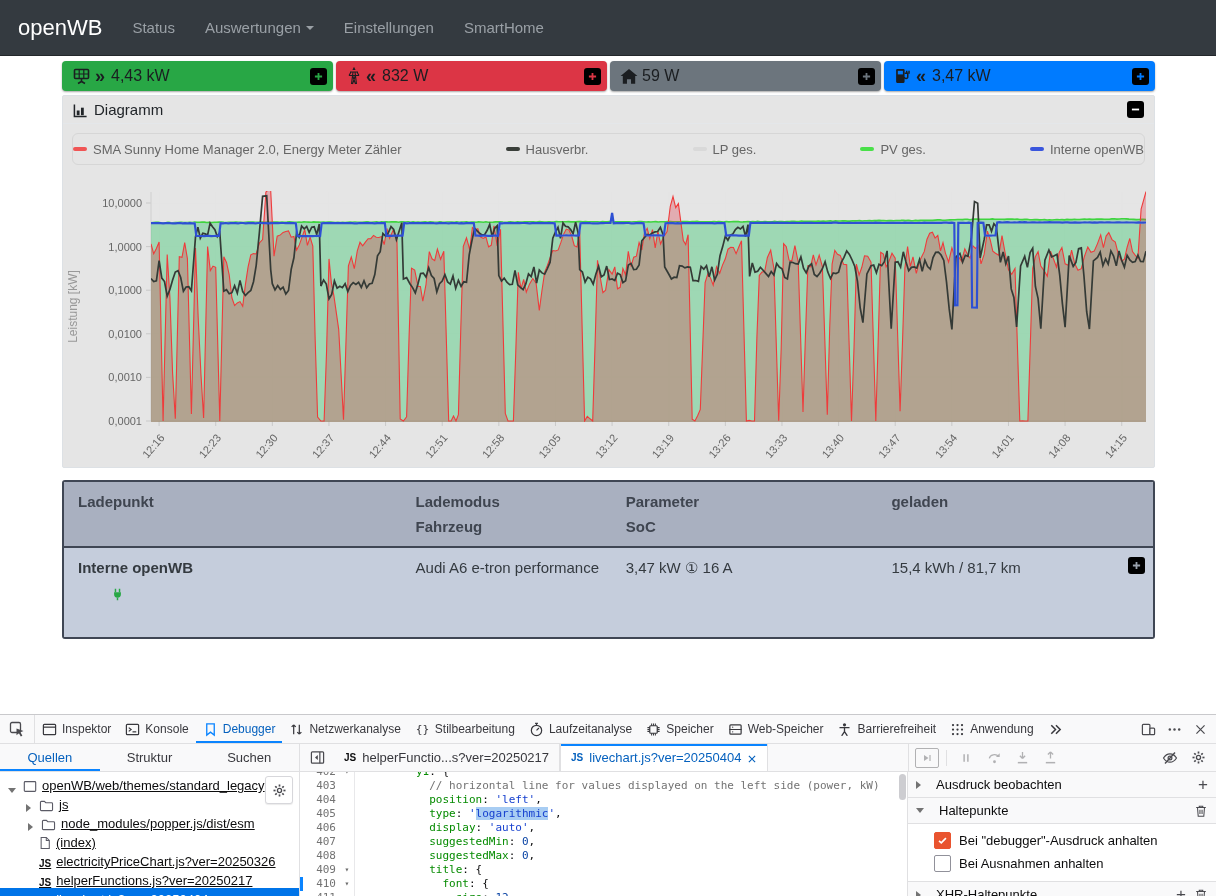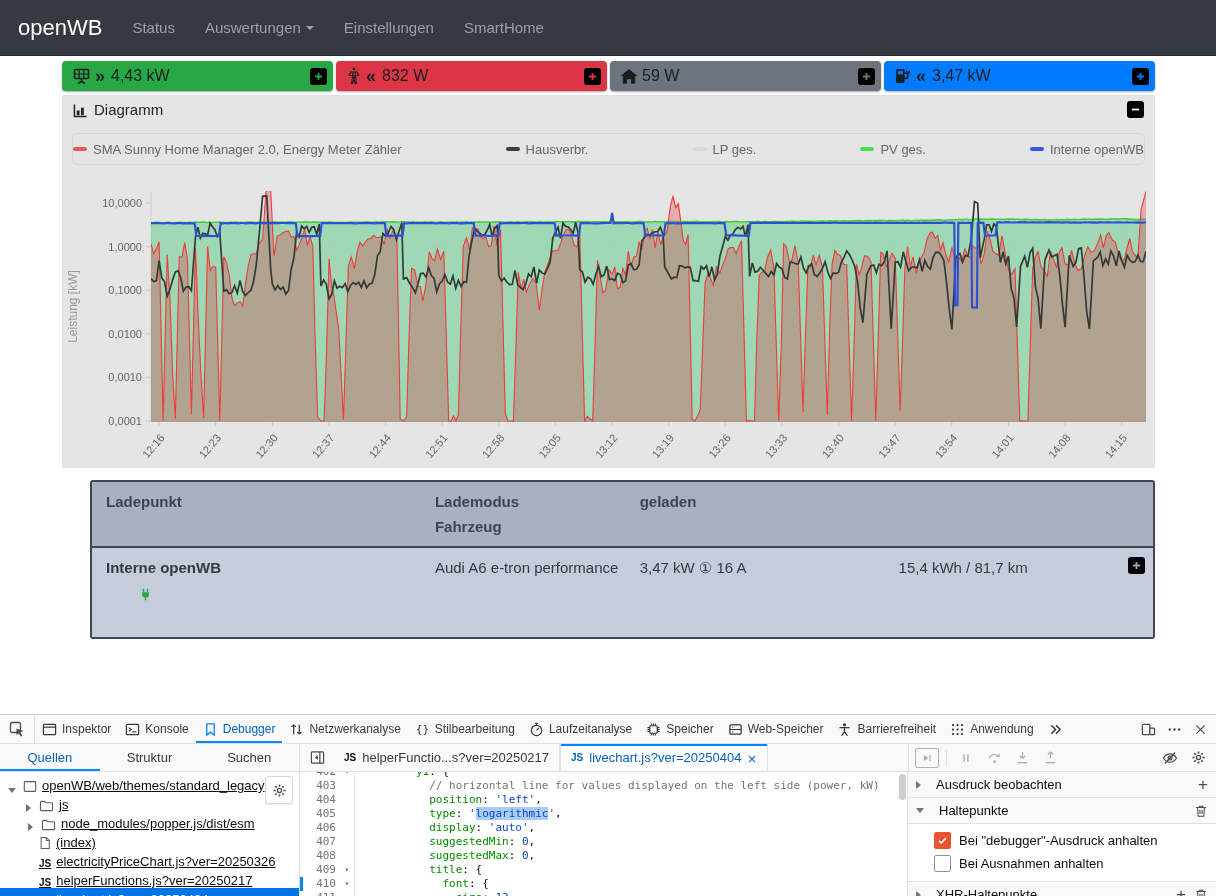--- a/index.html
+++ b/index.html
@@ -19,21 +19,21 @@
   .badge .arrow{font-size:18px;font-weight:bold;margin-right:6px;}
   .sq-btn{width:17px;height:17px;background:#000;border-radius:3px;display:flex;align-items:center;justify-content:center;margin-left:auto;cursor:pointer;}
   .sq-btn svg{display:block;}
   
   .card{border:1px solid #dde1e5;border-radius:2px;margin-top:4px;background:#e5e5e5;}
   .card-head{height:27px;display:flex;align-items:center;padding:0 10px;border-bottom:1px solid #e4e7ea;font-size:15px;color:#212529;gap:6px;}
   .legend{height:30px;border:1px solid #d6d6d6;border-radius:6px;margin:9px 9px 0 9px;display:flex;align-items:center;justify-content:space-between;gap:16px;}
   .lg-item{display:flex;align-items:center;gap:6px;font-size:13px;color:#666;cursor:pointer;}
   .lg-swatch{width:14px;height:4px;border-radius:2px;display:inline-block;}
   
-  .ltable{margin-top:12px;border:2px solid #3f4654;border-radius:3px;overflow:hidden;font-size:15px;margin-left:28px;}
+  .ltable{margin-top:12px;border:2px solid #3f4654;border-radius:3px;overflow:hidden;font-size:15px;}
   .lt-head{background:#a9b0c0;display:flex;color:#3f4550;font-weight:bold;border-bottom:2px solid #3f4654;}
   .lt-row{background:#c5cddc;display:flex;color:#343a40;position:relative;}
   .lt-head>div,.lt-row>div{padding:7px 0 7px 14px;box-sizing:border-box;}
   .lt-head .ln,.lt-row .ln{line-height:25px;min-height:25px;white-space:pre;}
   .col1{width:31%;} .col2{width:19.3%;} .col3{width:24.4%;} .col4{flex:1;}
   .row-plus{position:absolute;right:8px;top:9px;}
   .bold{font-weight:bold;}
   
   .devtools{margin-top:75px;background:#f9f9fa;border-top:1px solid #c9c9cc;font-size:12px;color:#38383d;}
   .dt-tabs{height:28px;display:flex;align-items:stretch;border-bottom:1px solid #e0e0e2;overflow:hidden;}
@@ -310,20 +310,24 @@
   <div class="ltable">
     <div class="lt-head">
       <div class="col1">
           <div class="ln">Ladepunkt</div>
           <div class="ln"></div>
         </div>
       <div class="col2">
           <div class="ln">Lademodus</div>
           <div class="ln">Fahrzeug</div>
         </div>
+      <div class="col3">
+          <div class="ln">Parameter</div>
+          <div class="ln">SoC</div>
+        </div>
       <div class="col4">
           <div class="ln">geladen</div>
           <div class="ln"></div>
         </div>
     </div>
     <div class="lt-row">
       <div class="col1">
           <div class="ln bold"><span>Interne openWB</span>
         <span><svg width="13" height="13" viewBox="0 0 16 16">
                 <path d="M5.5 1v4.2M10.5 1v4.2" stroke="#28a745" stroke-width="1.8" fill="none"></path>

